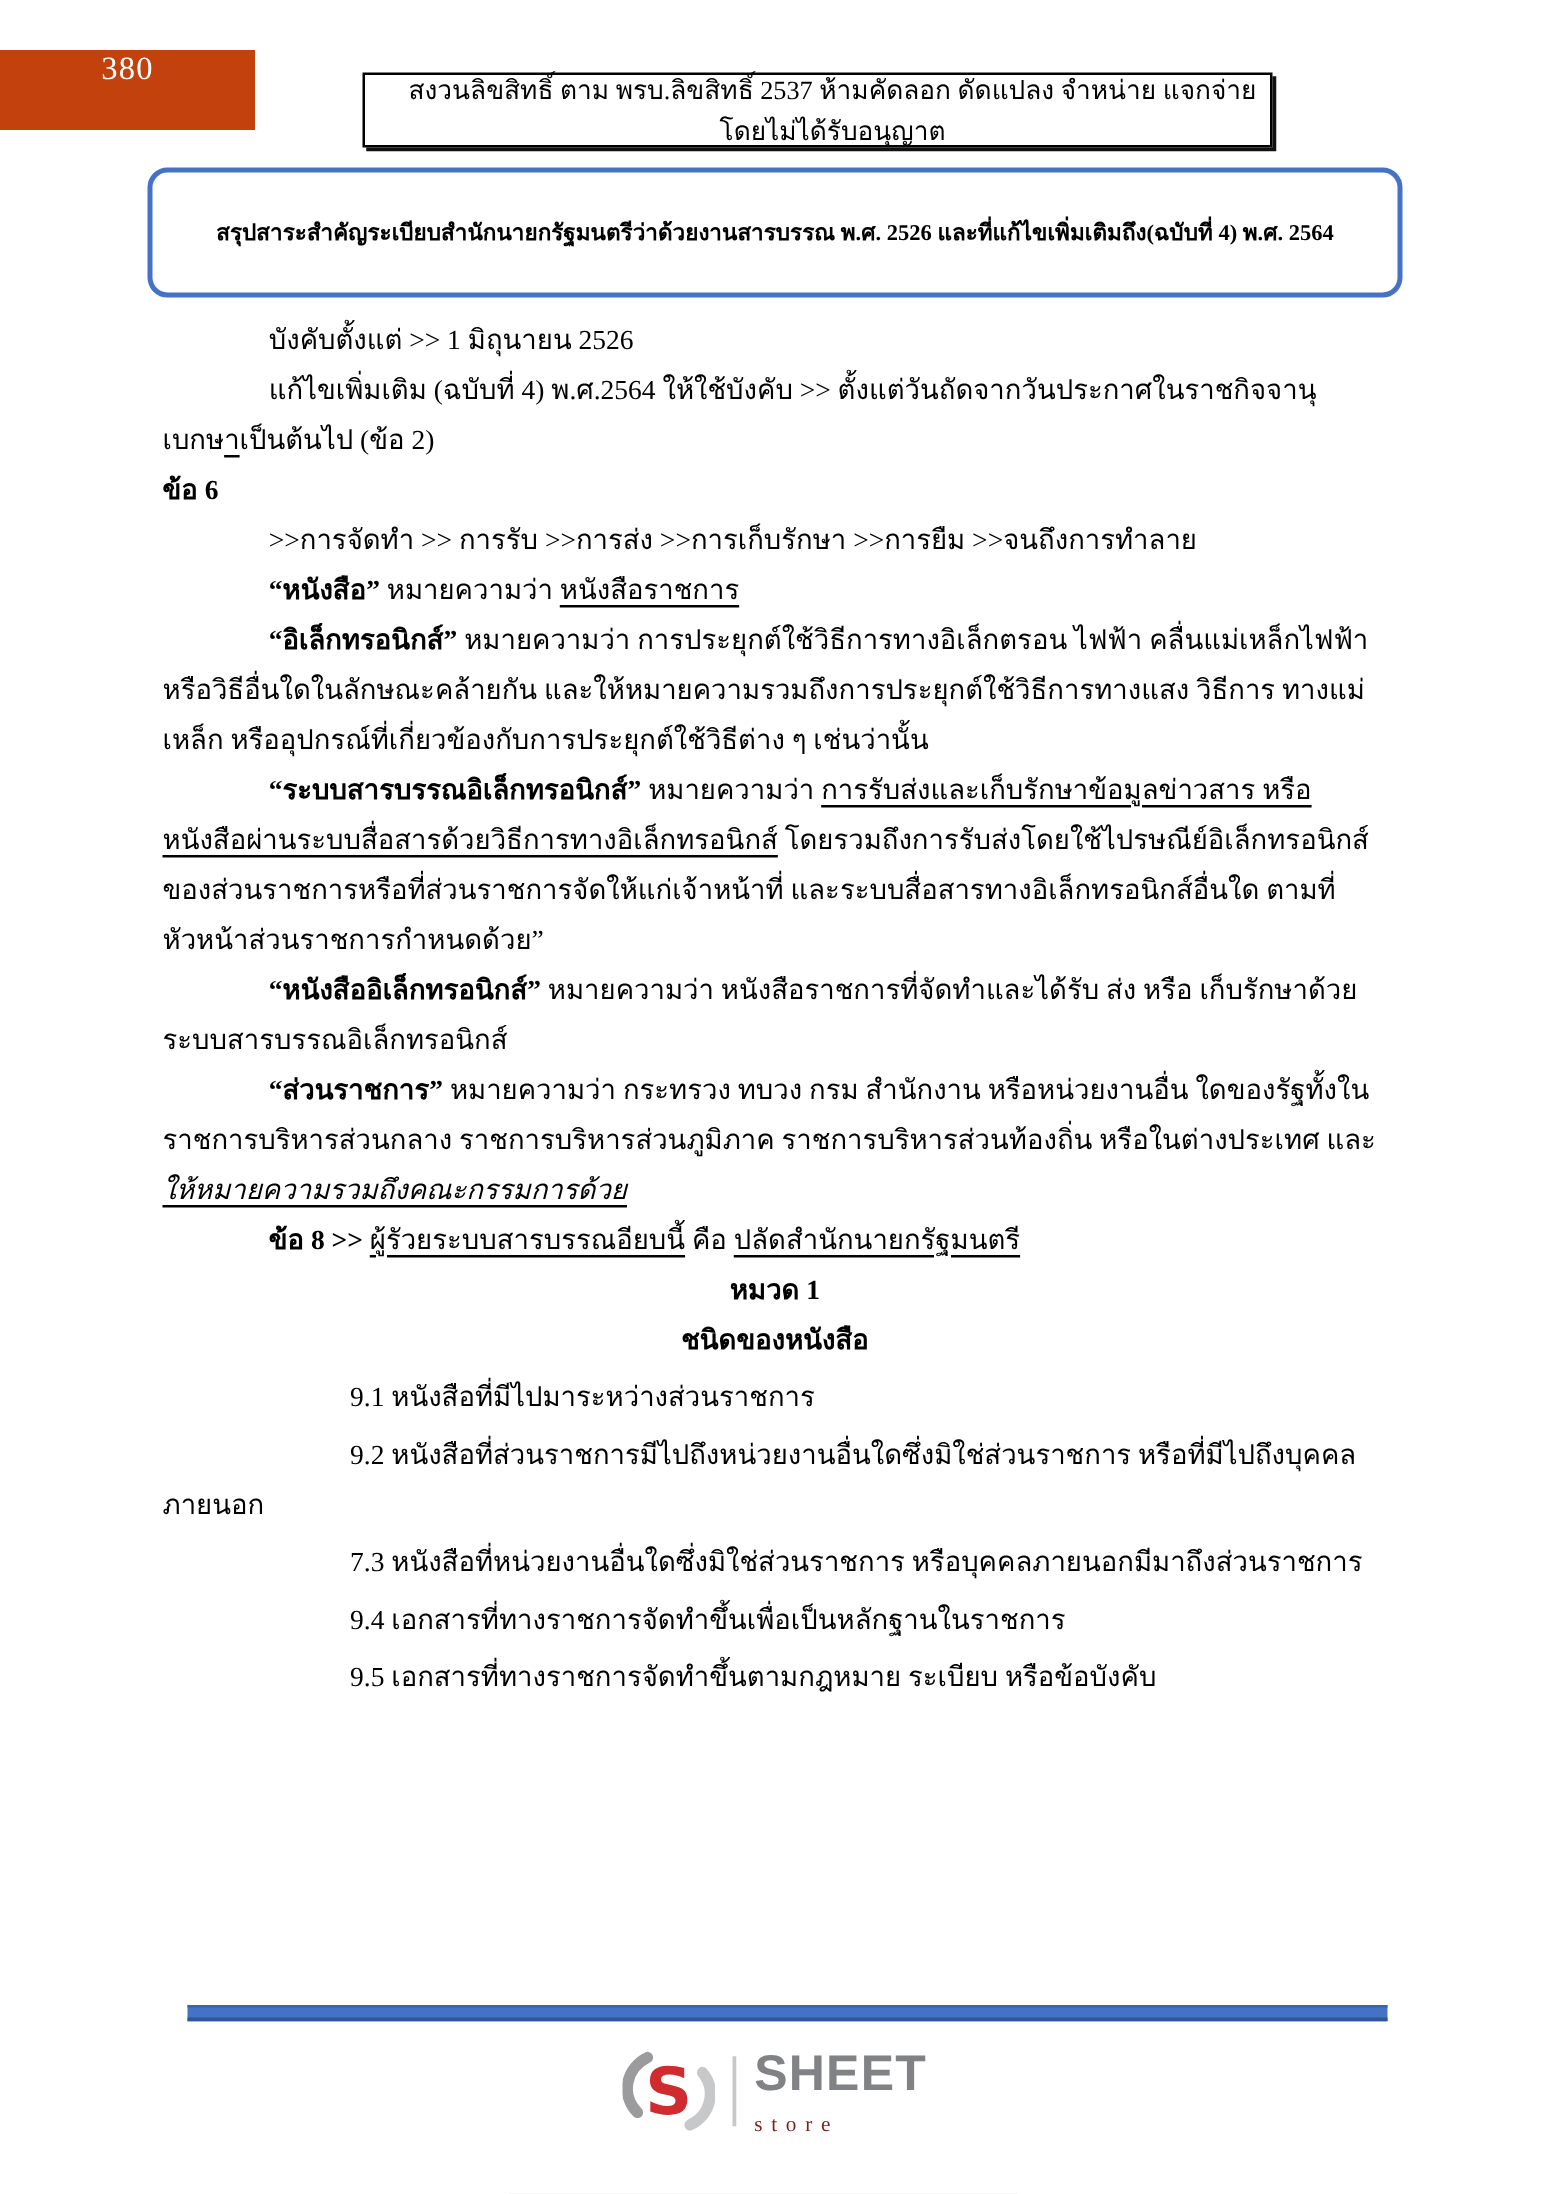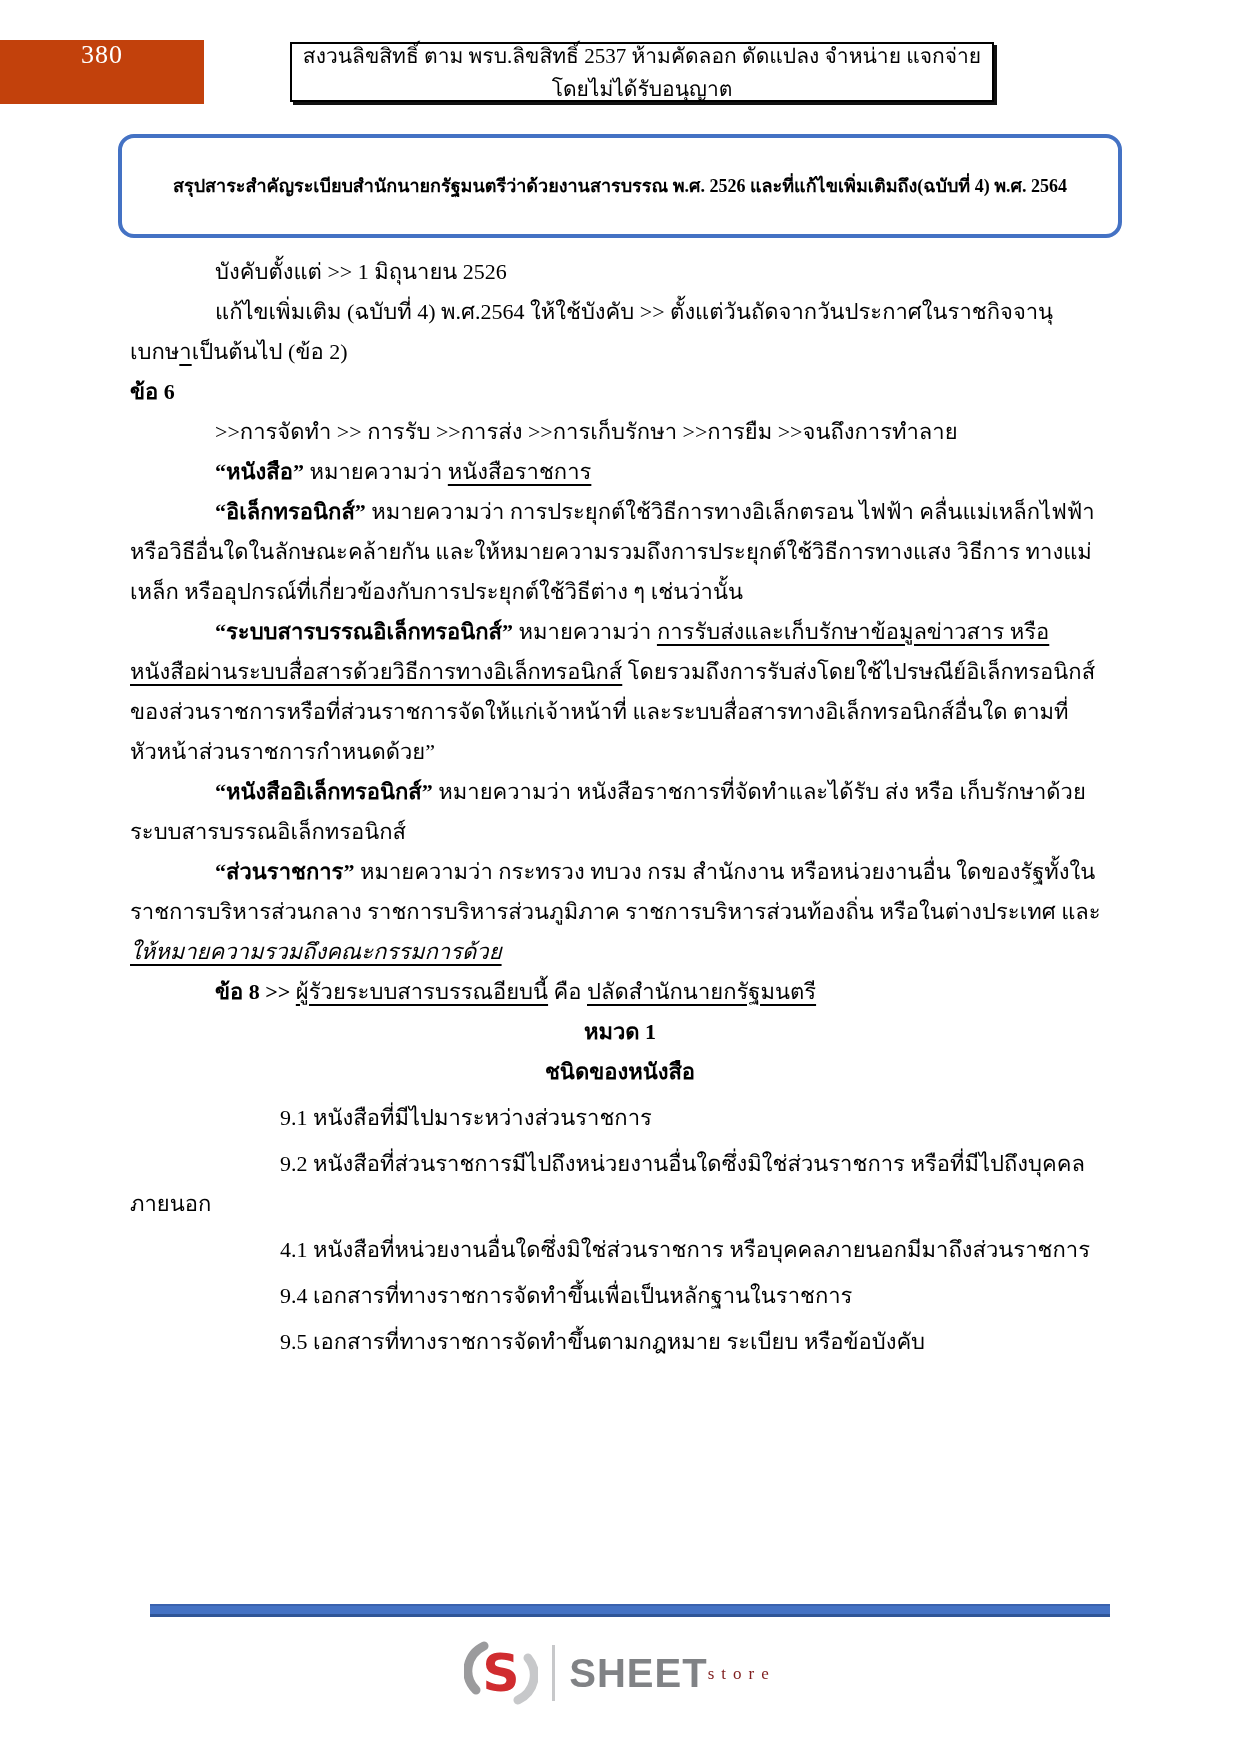--- a/index.html
+++ b/index.html
@@ -13,27 +13,28 @@
     overflow:hidden;
   }
   
   .page-num-box{
     position:absolute;left:0;top:40px;width:204px;height:64px;
     background:#c2410c;color:#fff;
     display:flex;align-items:flex-start;justify-content:center;
     font-size:26px;letter-spacing:1px;
   }
   .copyright-box{
-    position:absolute;left:290px;top:42px;width:700px;height:56px;
+    position:absolute;left:290px;top:58px;width:700px;height:56px;
     border:2px solid #000;
     box-shadow:3px 3px 0 #111;
     display:flex;align-items:center;justify-content:center;
     font-size:21px;
     background:#fff;
     text-align:center;
+    padding-left:24px;
   }
   
   .title-box{
     position:absolute;left:118px;top:134px;width:1004px;height:104px;
     border:4px solid #4472C4;border-radius:16px;
     display:flex;flex-direction:row;align-items:center;justify-content:center;
     font-weight:bold;font-size:18px;line-height:44px;
     text-align:center;background:#fff;
     box-sizing:border-box;
   }
@@ -56,21 +57,21 @@
   .footer-bar{
     position:absolute;left:150px;top:1604px;width:960px;height:8px;
     background:#4472C4;
     border-top:2px solid #3A62AE;border-bottom:3px solid #2F5597;
   }
   .logo{
     position:absolute;left:0;top:1638px;width:1240px;
     display:flex;align-items:center;justify-content:center;gap:14px;
   }
   .logo-divider{width:3px;height:56px;background:#C7C8CA;}
-  .logo-textblock{display:flex;flex-direction:row;line-height:1;}
+  .logo-textblock{display:flex;flex-direction:column;line-height:1;}
   .logo-main{
     font-family:"Liberation Sans","DejaVu Sans",sans-serif;
     font-weight:bold;font-size:40px;color:#808285;letter-spacing:1px;
   }
   .logo-sub{
     font-family:Liberation Serif, serif;
     font-size:17px;color:#7f1d1d;letter-spacing:7px;margin-top:12px;
   }
 </style>
 </head>
@@ -99,21 +100,21 @@
       <div class="para ind"><span class="b">“หนังสือ”</span><span>  หมายความว่า </span><span class="bu">หนังสือราชการ</span></div>
       <div class="para ind"><span class="b">“อิเล็กทรอนิกส์”</span><span> หมายความว่า การประยุกต์ใช้วิธีการทางอิเล็กตรอน ไฟฟ้า คลื่นแม่เหล็กไฟฟ้าหรือวิธีอื่นใดในลักษณะคล้ายกัน และให้หมายความรวมถึงการประยุกต์ใช้วิธีการทางแสง วิธีการ ทางแม่เหล็ก หรืออุปกรณ์ที่เกี่ยวข้องกับการประยุกต์ใช้วิธีต่าง ๆ เช่นว่านั้น</span></div>
       <div class="para ind"><span class="b">“ระบบสารบรรณอิเล็กทรอนิกส์”</span><span> หมายความว่า </span><span class="bu">การรับส่งและเก็บรักษาข้อมูลข่าวสาร หรือหนังสือผ่านระบบสื่อสารด้วยวิธีการทางอิเล็กทรอนิกส์</span><span> โดยรวมถึงการรับส่งโดยใช้ไปรษณีย์อิเล็กทรอนิกส์ของส่วนราชการหรือที่ส่วนราชการจัดให้แก่เจ้าหน้าที่ และระบบสื่อสารทางอิเล็กทรอนิกส์อื่นใด ตามที่หัวหน้าส่วนราชการกำหนดด้วย”</span></div>
       <div class="para ind"><span class="b">“หนังสืออิเล็กทรอนิกส์”</span><span> หมายความว่า หนังสือราชการที่จัดทำและได้รับ ส่ง หรือ เก็บรักษาด้วยระบบสารบรรณอิเล็กทรอนิกส์</span></div>
       <div class="para ind"><span class="b">“ส่วนราชการ”</span><span> หมายความว่า กระทรวง ทบวง กรม สำนักงาน หรือหน่วยงานอื่น ใดของรัฐทั้งในราชการบริหารส่วนกลาง ราชการบริหารส่วนภูมิภาค ราชการบริหารส่วนท้องถิ่น หรือในต่างประเทศ และ</span><span class="iu">ให้หมายความรวมถึงคณะกรรมการด้วย</span></div>
       <div class="para ind"><span class="b">ข้อ 8 &gt;&gt; </span><span class="u">ผู้รัวยระบบสารบรรณอียบนี้</span><span> คือ </span><span class="bu">ปลัดสำนักนายกรัฐมนตรี</span></div>
       <div class="para center bold"><span>หมวด 1</span></div>
       <div class="para center bold"><span>ชนิดของหนังสือ</span></div>
       <div class="para ind2"><span>9.1 หนังสือที่มีไปมาระหว่างส่วนราชการ</span></div>
       <div class="para ind2"><span>9.2 หนังสือที่ส่วนราชการมีไปถึงหน่วยงานอื่นใดซึ่งมิใช่ส่วนราชการ หรือที่มีไปถึงบุคคลภายนอก</span></div>
-      <div class="para ind2"><span>4.1 หนังสือที่หน่วยงานอื่นใดซึ่งมิใช่ส่วนราชการ  หรือบุคคลภายนอกมีมาถึงส่วนราชการ</span></div>
+      <div class="para ind2"><span>7.3 หนังสือที่หน่วยงานอื่นใดซึ่งมิใช่ส่วนราชการ  หรือบุคคลภายนอกมีมาถึงส่วนราชการ</span></div>
       <div class="para ind2"><span>9.4 เอกสารที่ทางราชการจัดทำขึ้นเพื่อเป็นหลักฐานในราชการ</span></div>
       <div class="para ind2"><span>9.5 เอกสารที่ทางราชการจัดทำขึ้นตามกฎหมาย ระเบียบ หรือข้อบังคับ</span></div>
     </div>
 
   <div class="footer-bar"></div>
 
   <div class="logo">
     <svg width="74" height="70" viewBox="0 0 74 70">
       <path d="M 20 8 A 30 28 0 0 0 12 52" fill="none" stroke="#9B9B9D" stroke-width="9" stroke-linecap="round"></path>
       <path d="M 54 62 A 30 28 0 0 0 64 20" fill="none" stroke="#C7C8CA" stroke-width="9" stroke-linecap="round"></path>

